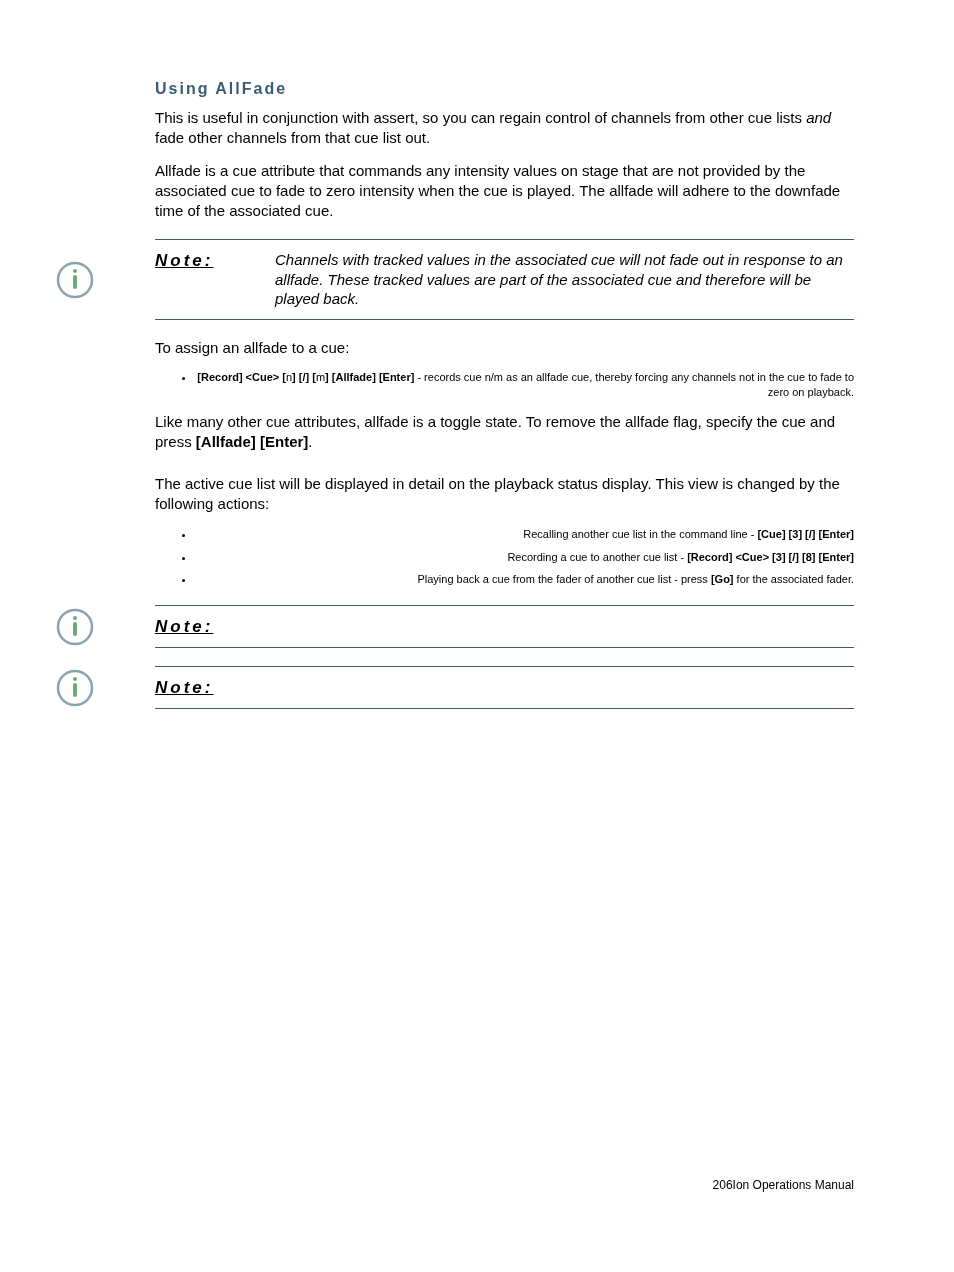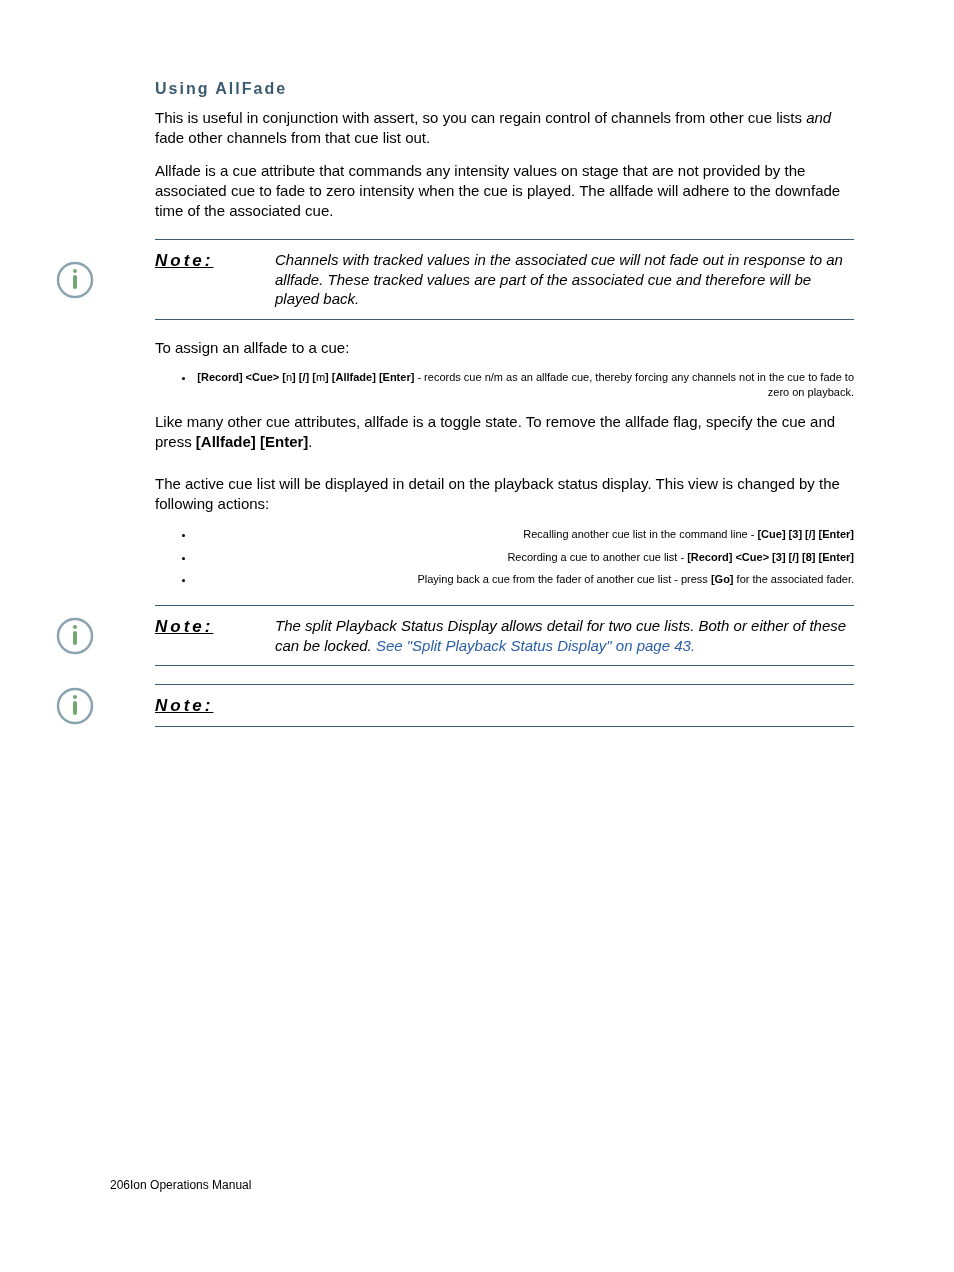--- a/index.html
+++ b/index.html
@@ -89,21 +89,21 @@
     font-style: italic;
     cursor: pointer;
   }
   .footer {
     position: absolute;
     bottom: 80px;
     left: 110px;
     right: 100px;
     font-size: 12px;
     display: flex;
-    justify-content: flex-start;
+    justify-content: flex-end;
   }
   .spacer-medium { height: 10px; }
 </style>
 </head>
 <body>
 
 <div class="page">
   <div class="content">
 
     <h2 class="section-title">Using AllFade</h2>
@@ -156,23 +156,20 @@
     </ul>
 
     <div class="note-block">
       <svg class="note-icon" viewBox="0 0 40 40">
         <ellipse cx="20" cy="20" rx="17" ry="17" fill="none" stroke="#8aa3b0" stroke-width="2.5"></ellipse>
         <circle cx="20" cy="11" r="2" fill="#6fa96f"></circle>
         <rect x="18" y="15" width="4" height="14" rx="2" fill="#6fa96f"></rect>
       </svg>
       <div class="note-frame">
         <div class="note-label">Note:</div>
-        <div class="note-body">
-          <span>The split Playback Status Display allows detail for two cue lists. Both or either of these can be locked. </span><span class="link">See "Split Playback Status Display" on page 43.</span><span></span>
-        </div>
       </div>
     </div>
 
     <div class="note-block">
       <svg class="note-icon" viewBox="0 0 40 40">
         <ellipse cx="20" cy="20" rx="17" ry="17" fill="none" stroke="#8aa3b0" stroke-width="2.5"></ellipse>
         <circle cx="20" cy="11" r="2" fill="#6fa96f"></circle>
         <rect x="18" y="15" width="4" height="14" rx="2" fill="#6fa96f"></rect>
       </svg>
       <div class="note-frame">

